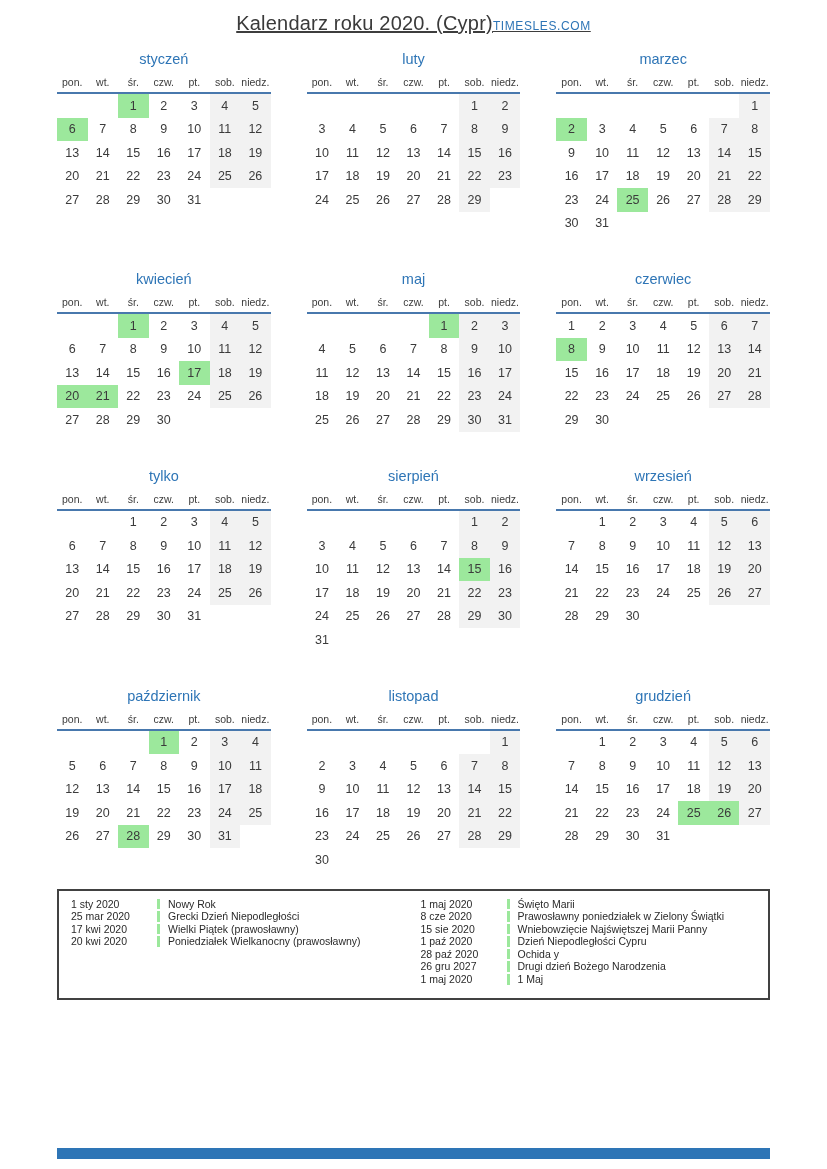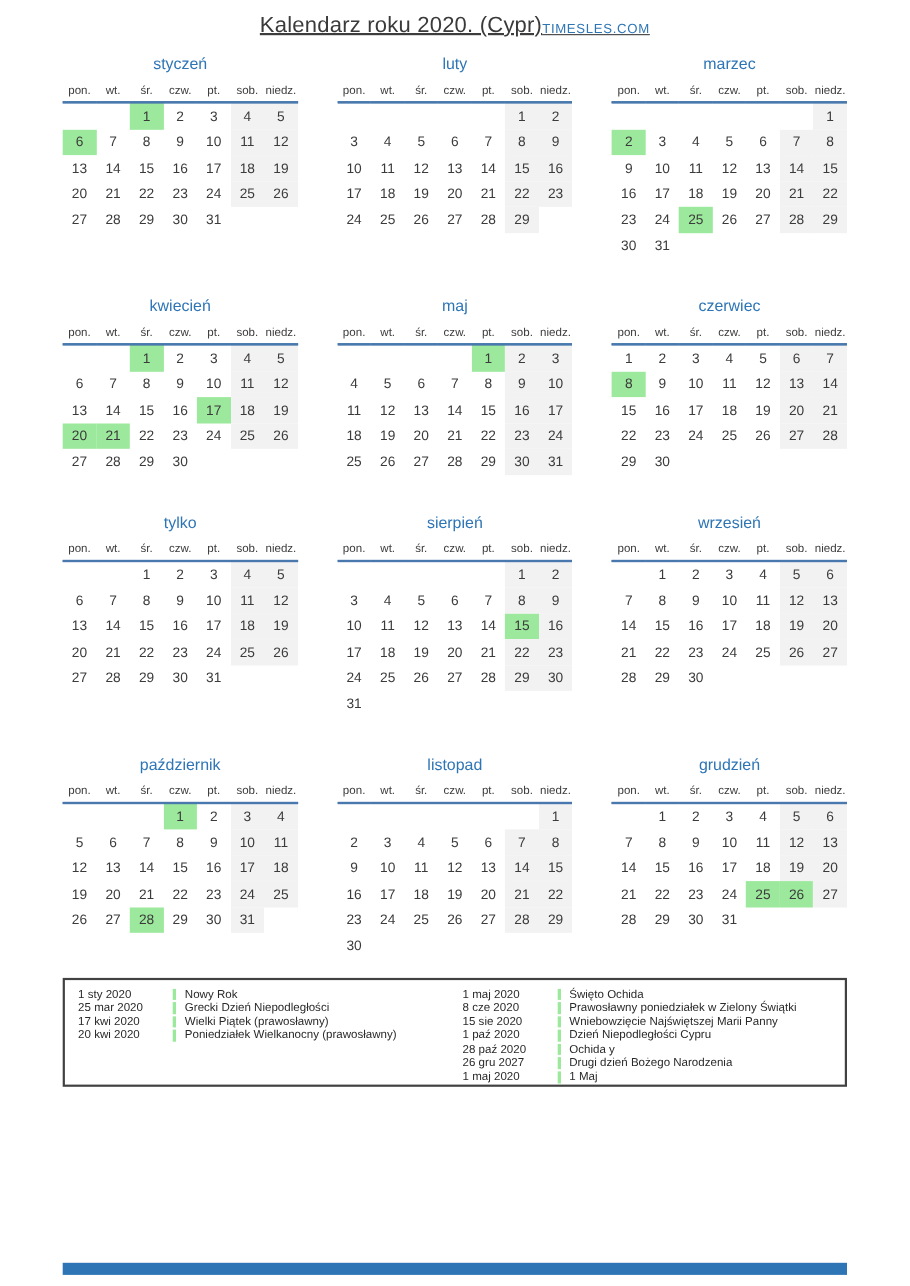--- a/index.html
+++ b/index.html
@@ -38,21 +38,21 @@
   }
   table.month-table td {
     height:23.5px; text-align:center; vertical-align:middle;
     font-size:12.5px; color:#3b3b3b; padding:0;
   }
   td.weekend { background:var(--weekend,#f2f2f2); }
   td.holiday { background:var(--holiday,#9ce89c); }
   .legend {
     margin:17px 57px 0 57px;
     border:2px solid #414141;
-    padding:7px 12px 0 12px;
+    padding:7px 12px 12px 12px;
     display:grid; grid-template-columns:1fr 1fr; column-gap:14px;
   }
   .legend-col { display:flex; flex-direction:column; }
   .legend-row { display:flex; align-items:stretch; line-height:12.6px; }
   .legend-date {
     flex:0 0 86px; font-size:10.5px; color:#2a2a2a; white-space:nowrap;
   }
   .legend-bar {
     flex:0 0 3px; background:var(--holiday,#9ce89c); margin:1px 8px 1px 0;
   }
@@ -876,21 +876,21 @@
       <div class="legend-row">
         <span class="legend-date">20 kwi 2020</span>
         <span class="legend-bar"></span>
         <span class="legend-label">Poniedziałek Wielkanocny (prawosławny)</span>
       </div>
     </div>
   <div class="legend-col" id="legend-right">
       <div class="legend-row">
         <span class="legend-date">1 maj 2020</span>
         <span class="legend-bar"></span>
-        <span class="legend-label">Święto Ochida</span>
+        <span class="legend-label">Święto Marii</span>
       </div>
       <div class="legend-row">
         <span class="legend-date">8 cze 2020</span>
         <span class="legend-bar"></span>
         <span class="legend-label">Prawosławny poniedziałek w Zielony Świątki</span>
       </div>
       <div class="legend-row">
         <span class="legend-date">15 sie 2020</span>
         <span class="legend-bar"></span>
         <span class="legend-label">Wniebowzięcie Najświętszej Marii Panny</span>

